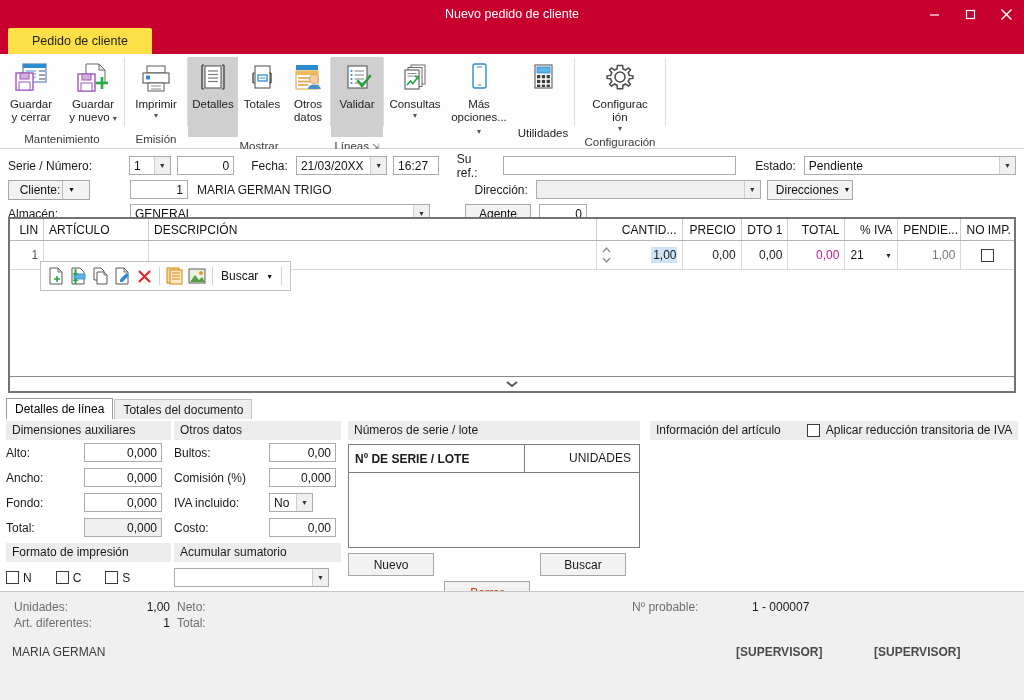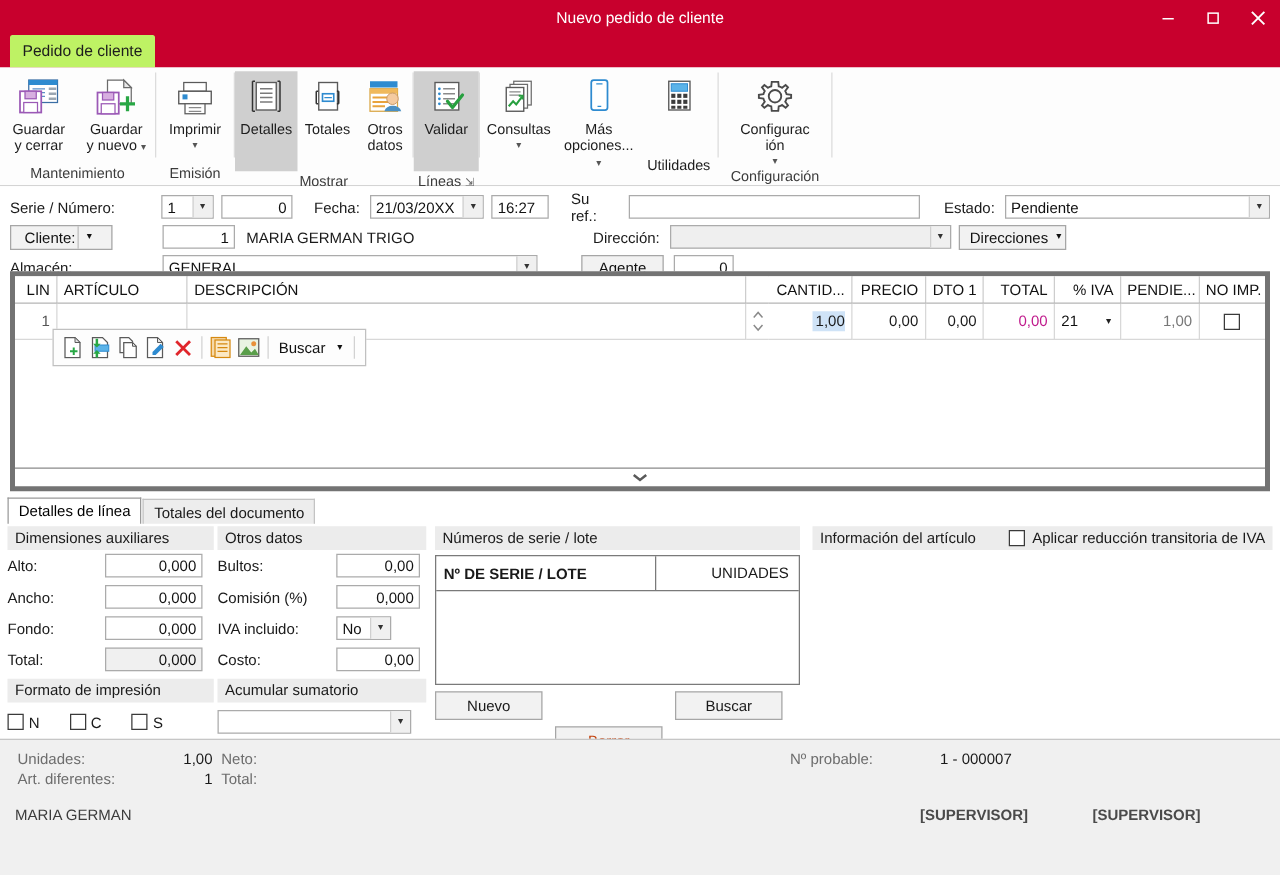--- a/index.html
+++ b/index.html
@@ -17,22 +17,22 @@
     position:absolute;left:0;right:0;top:0;height:28px;line-height:28px;
     text-align:center;color:#fff;font-size:12.5px;
   }
   .winbtns{position:absolute;right:0;top:0;height:28px;display:flex;align-items:center;}
   .winbtn{width:36px;height:28px;display:flex;align-items:center;justify-content:center;color:#fff;cursor:default;}
   .winbtn svg{display:block;}
 
   
   .tabstrip{height:26px;background:#C8002D;position:relative;flex:0 0 auto;}
   .ribtab{
-    position:absolute;left:8px;top:0;height:26px;padding:0 10px;
-    background:#bef264;color:#1d1d1d;font-size:12.5px;
+    position:absolute;left:8px;top:0;height:26px;padding:0 24px;
+    background:#fde047;color:#1d1d1d;font-size:12.5px;
     display:flex;align-items:center;border-top-left-radius:2px;border-top-right-radius:2px;
   }
 
   
   .ribbon{
     flex:0 0 auto;height:94px;background:#fdfdfd;
     border-bottom:1px solid #d4d4d4;display:flex;position:relative;
   }
   .rgroup{position:relative;display:flex;flex-direction:column;height:94px;}
   .rgroup .gbody{flex:1;display:flex;align-items:flex-start;padding-top:3px;}
@@ -74,21 +74,21 @@
     margin-left:auto;background:#f0f0f0;border-left:1px solid #cfcfcf;font-size:7px;color:#333;
   }
   .combo.gray{background:#efefef;}
   .btn{
     border:1px solid #a6a6a6;background:#f2f2f2;height:20px;box-sizing:border-box;
     display:flex;align-items:center;justify-content:center;font-size:12px;color:#111;padding:0 8px;cursor:default;
   }
   .btn.split{justify-content:space-between;}
 
   
-  .gridwrap{flex:0 0 auto;margin:2px 8px 0 8px;border:4px solid #737373;background:#fff;height:176px;box-sizing:border-box;position:relative;overflow:hidden;}
+  .gridwrap{flex:0 0 auto;margin:2px 8px 0 8px;border:2px solid #737373;background:#fff;height:176px;box-sizing:border-box;position:relative;overflow:hidden;}
   table.grid{border-collapse:collapse;width:100%;table-layout:fixed;}
   table.grid th{
     font-weight:normal;font-size:12px;color:#111;background:#fff;
     border-right:1px solid #cdcdcd;border-bottom:1px solid #b5b5b5;
     height:21px;padding:0 5px;text-align:left;white-space:nowrap;overflow:hidden;
   }
   table.grid th.r{text-align:right;}
   table.grid th.c{text-align:center;}
   table.grid td{
     font-size:12px;border-right:1px solid #d8d8d8;border-bottom:1px solid #d8d8d8;

